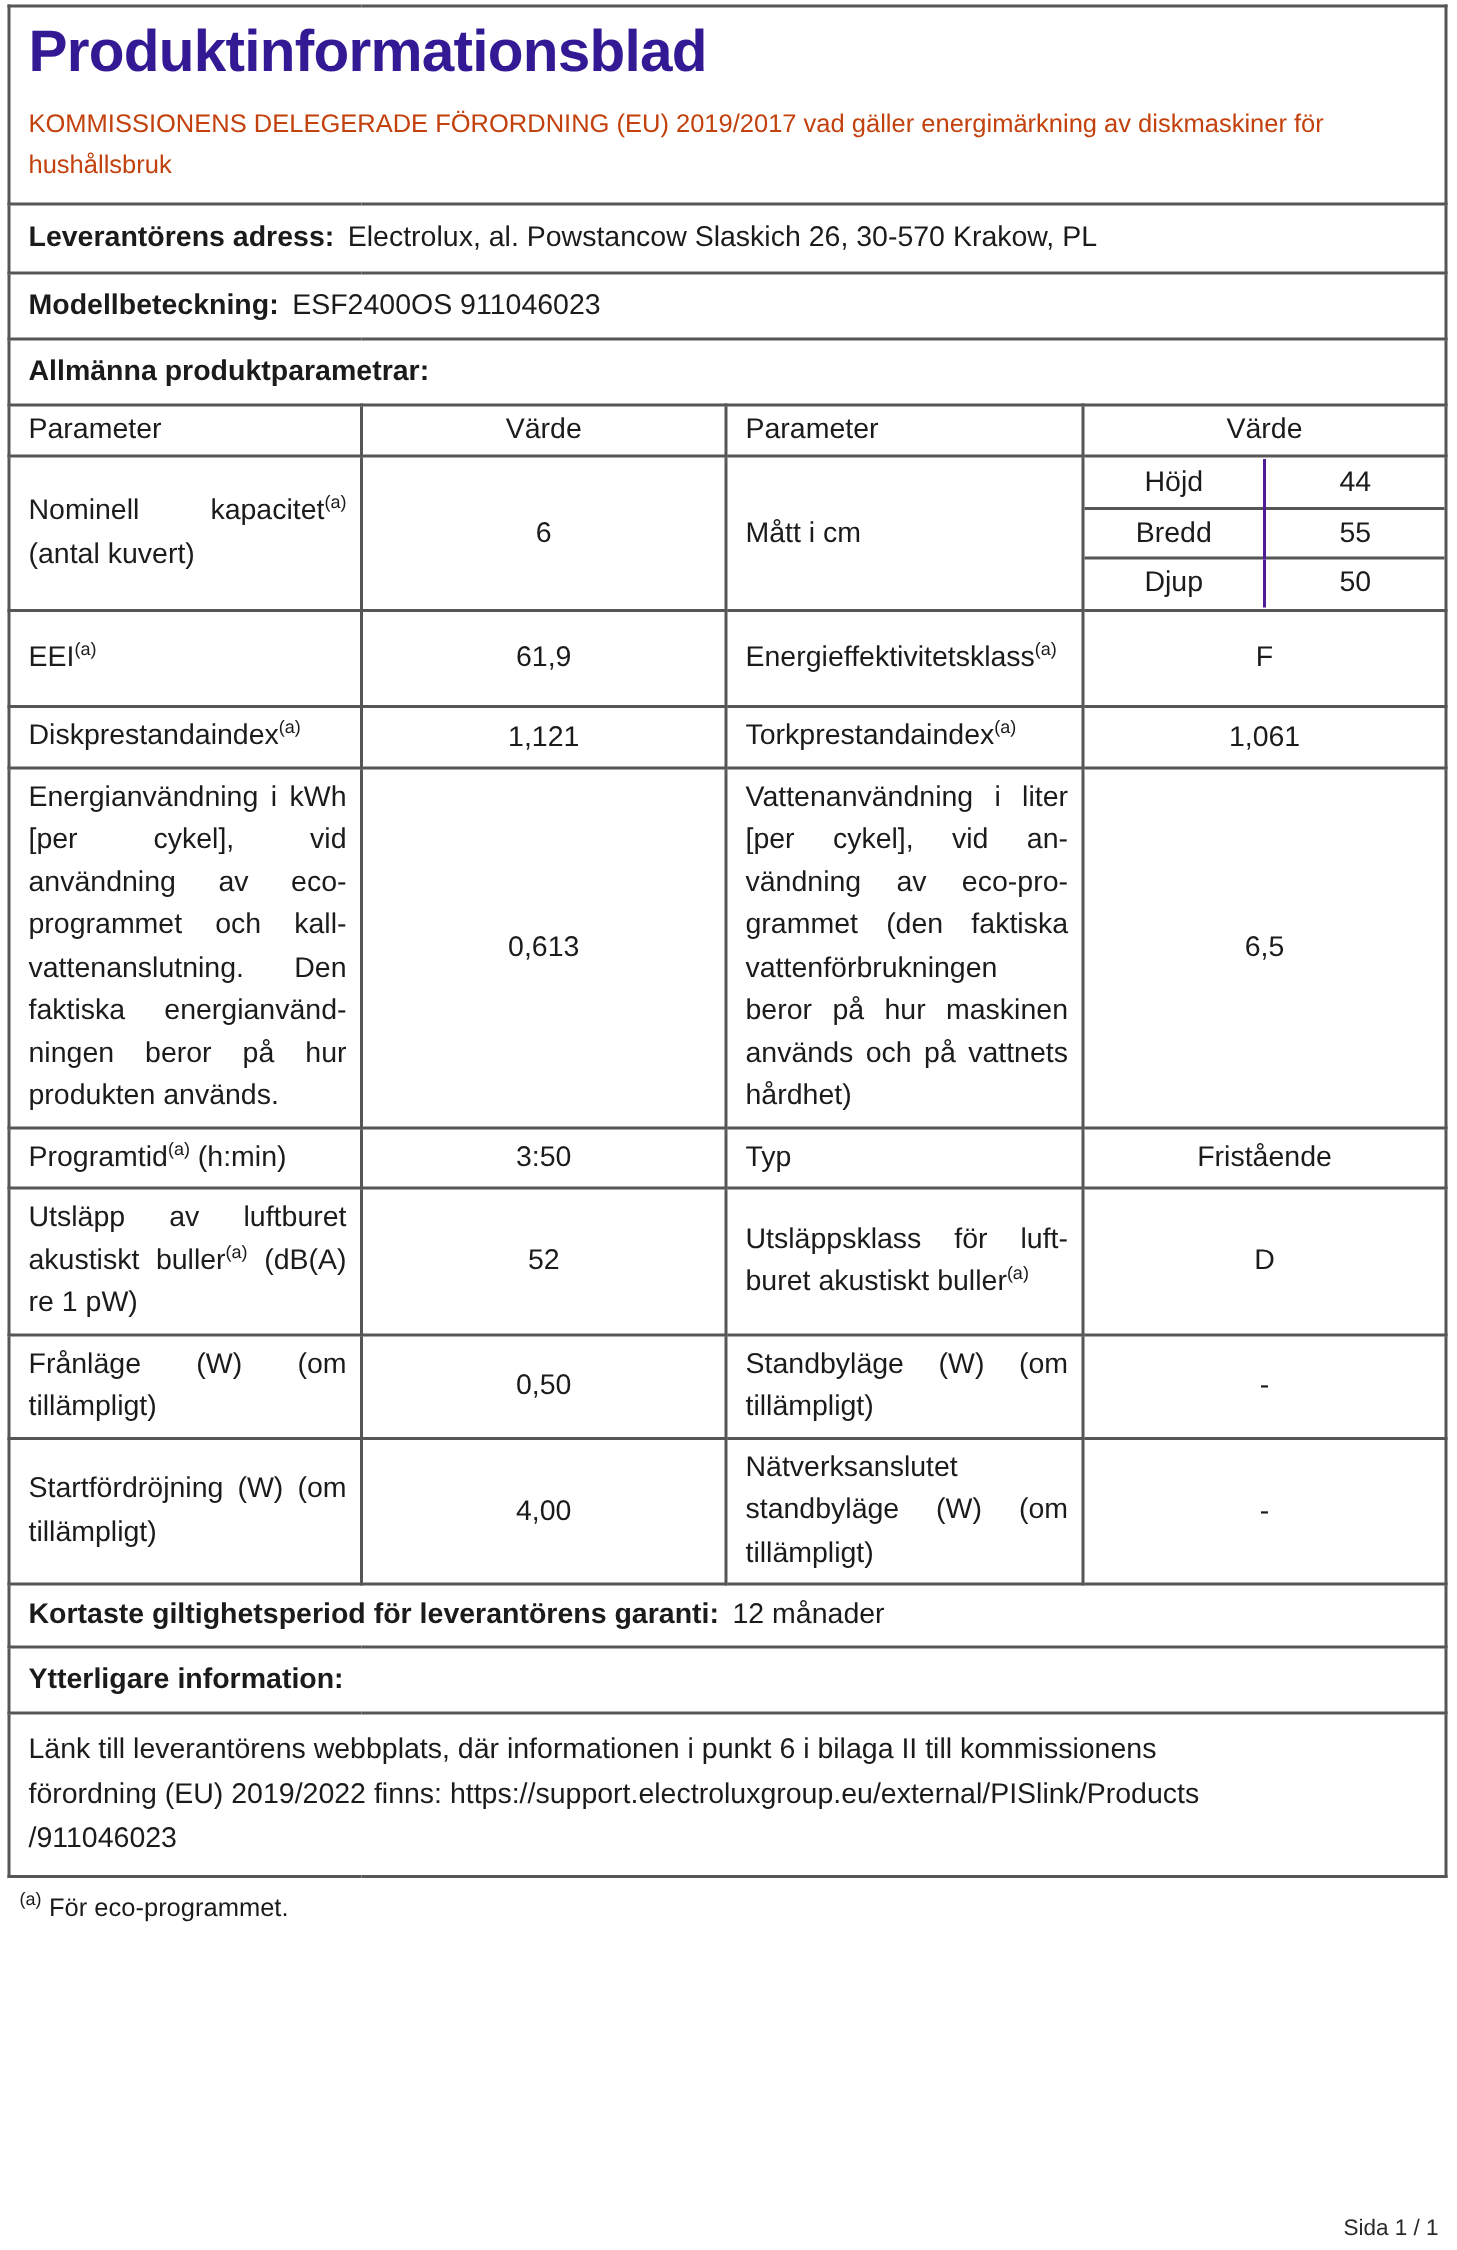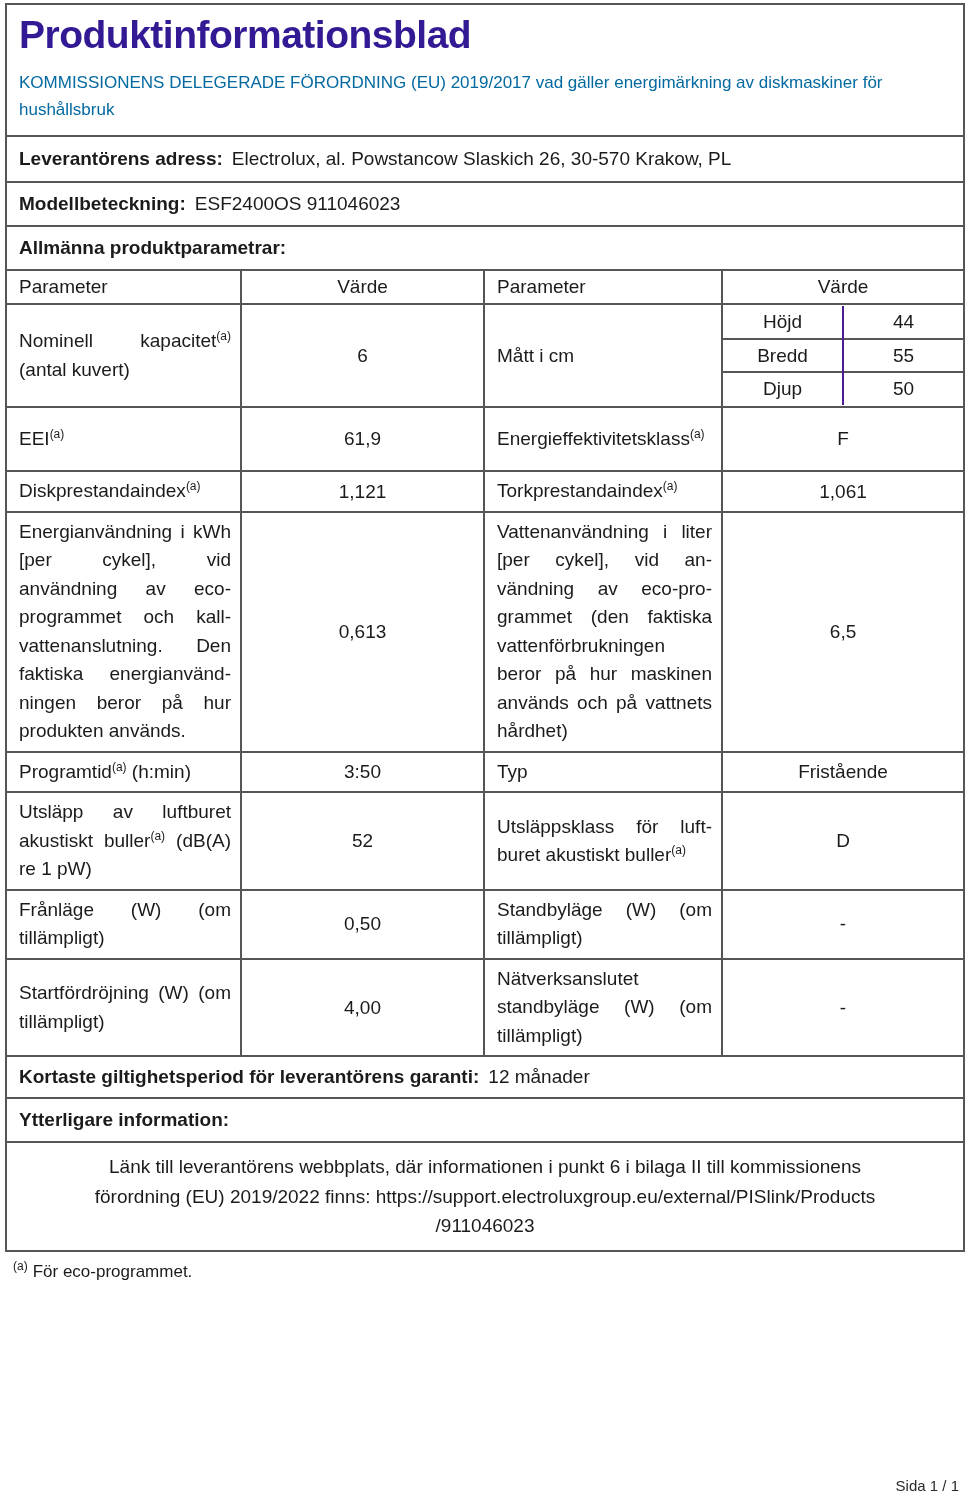--- a/index.html
+++ b/index.html
@@ -15,21 +15,21 @@
 
   table.main { border-collapse: collapse; table-layout: fixed; width: 958px; }
   table.main > tbody > tr > td { border: 2px solid #565656; vertical-align: middle; box-sizing: border-box; }
 
   .title-cell { padding: 8px 14px 12px 12px; vertical-align: top; }
   h1.doc-title {
     margin: 0 0 12px 0;
     font-size: 39px; font-weight: 700;
     color: #331a94; letter-spacing: -0.5px;
   }
-  .regulation { margin: 0; font-size: 17px; line-height: 1.6; color: #0369a1; }
+  .regulation { margin: 0; font-size: 17px; line-height: 1.6; color: #c2410c; }
 
   .label-cell { padding: 9px 12px; font-size: 19px; }
   .label-cell b { font-weight: 700; }
   .label-cell .val { margin-left: 9px; font-weight: 400; }
 
   .col-head-p { padding: 4px 12px; font-size: 19px; text-align: left; }
   .col-head-v { padding: 4px 12px; font-size: 19px; text-align: center; }
 
   .pcell { padding: 5px 9px 5px 12px; font-size: 19px; line-height: 1.5; text-align: justify; }
   .vcell { font-size: 19px; text-align: center; padding: 4px 6px; }
@@ -46,21 +46,21 @@
 
   .footnote { margin: 10px 0 0 8px; font-size: 17px; color: #1b1b1b; }
   .footnote sup { font-size: 12px; margin-right: 5px; }
 
   .page-num { position: absolute; right: 12px; bottom: 6px; font-size: 15px; color: #2a2a2a; text-align: right; }
 
   
   .rh46 { height: 46px; } .rh44 { height: 44px; } .rh34 { height: 34px; }
   .rh103 { height: 103px; } .rh64 { height: 64px; } .rh238 { height: 238px; }
   .rh32 { height: 32px; } .rh94 { height: 94px; } .rh65 { height: 65px; }
-  .rh86 { height: 86px; } .rh40 { height: 40px; } .rh106 { height: 106px; text-align: center; }
+  .rh86 { height: 86px; } .rh40 { height: 40px; } .rh106 { height: 106px; }
 </style>
 </head>
 <body>
 
 <div class="sheet">
   <table class="main">
     <colgroup>
       <col style="width:235px">
         <col style="width:243px">
         <col style="width:238px">

